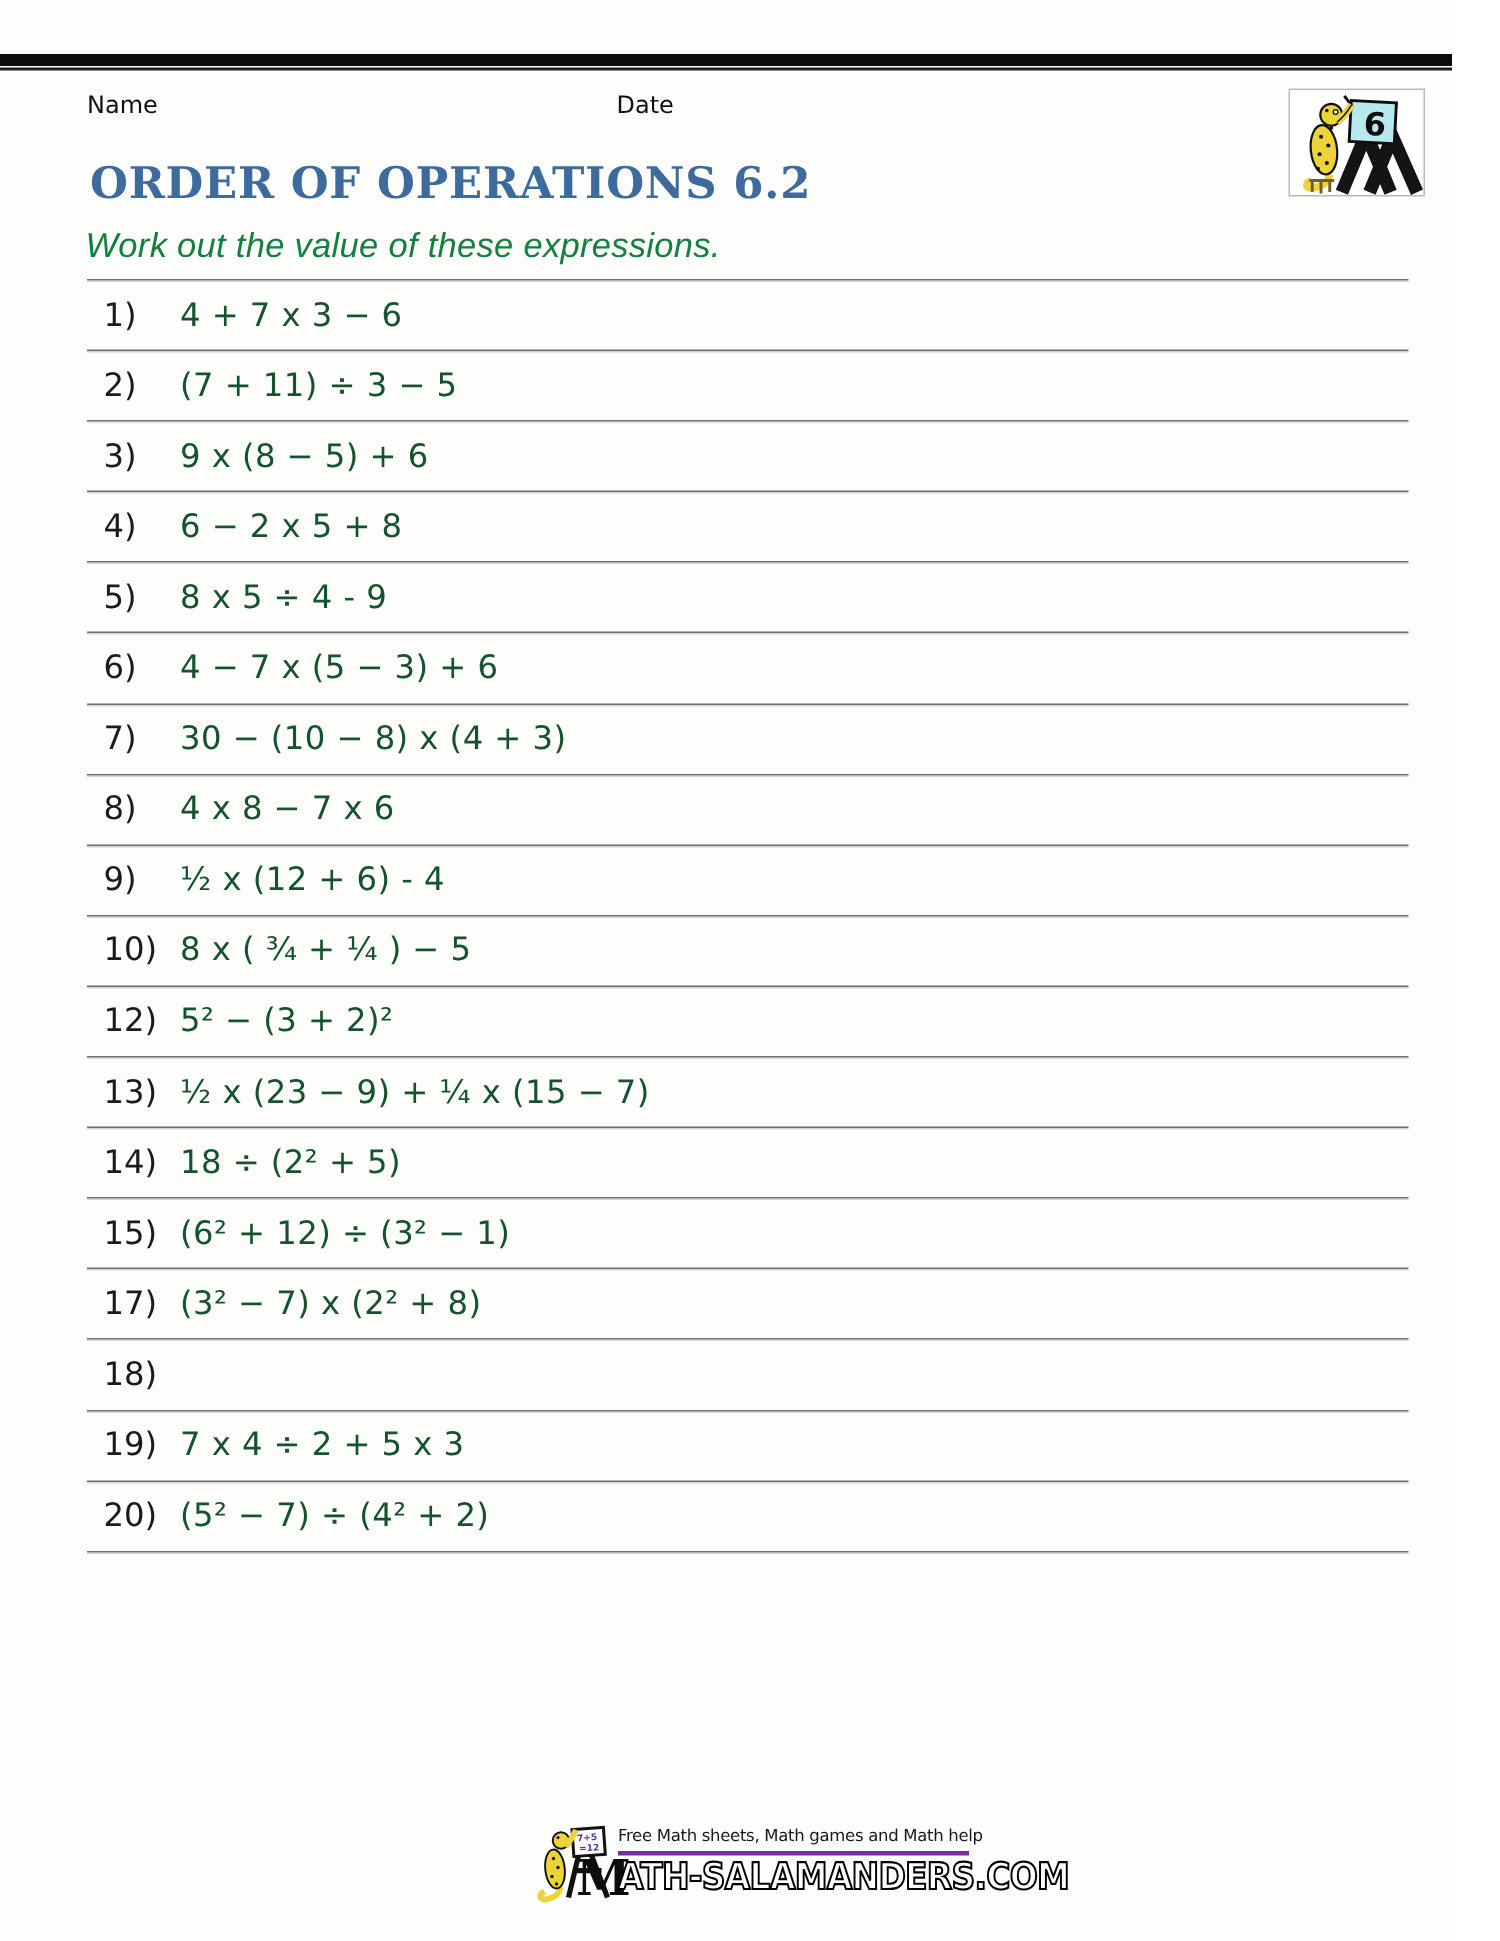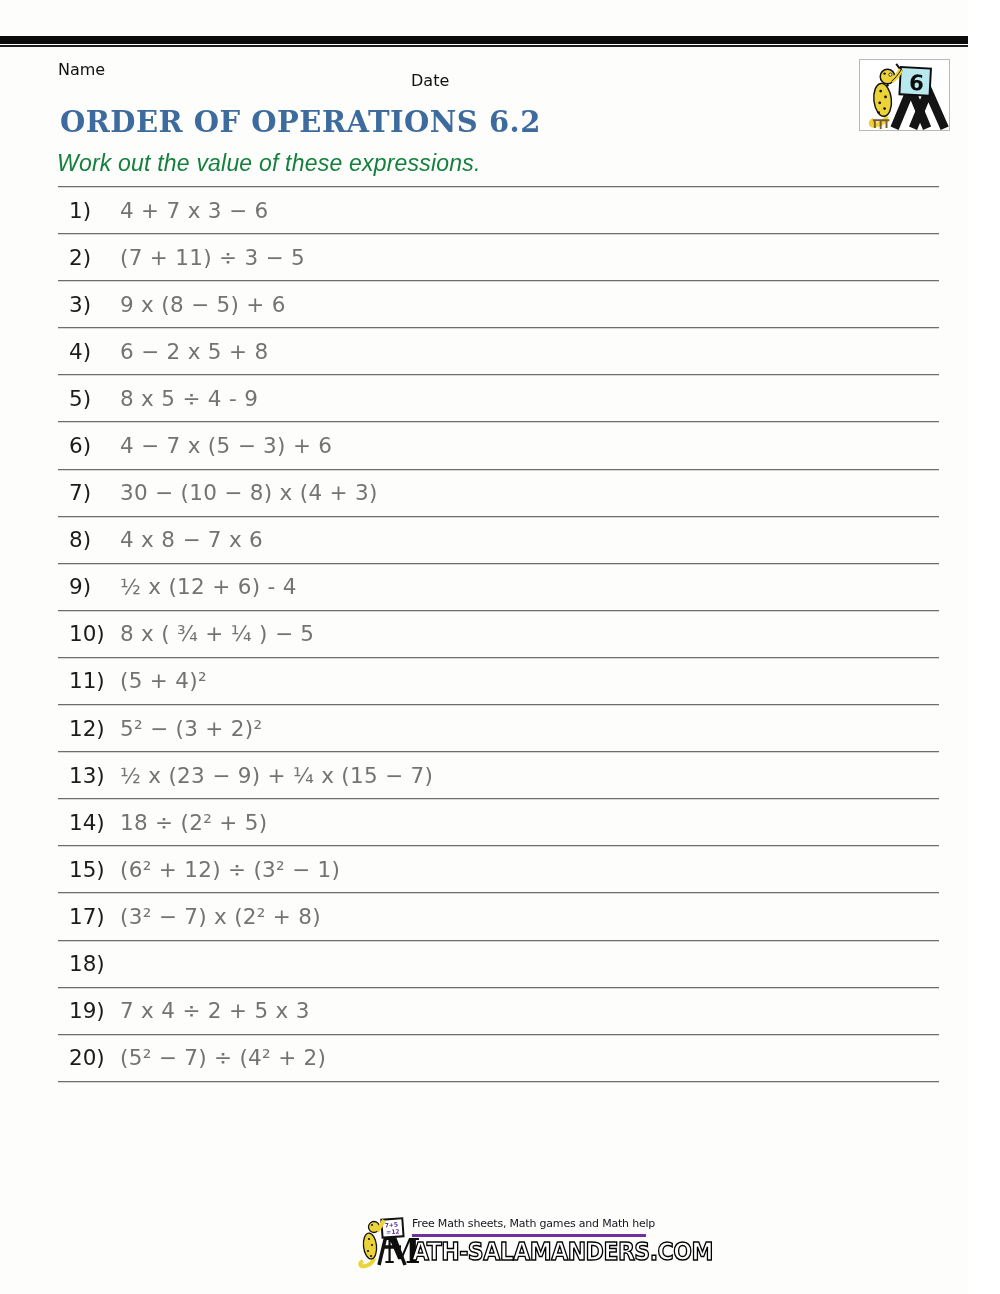--- a/index.html
+++ b/index.html
@@ -6,21 +6,21 @@
   .page{
     position:relative;width:968px;height:1294px;background:#fdfdfb;
     font-family:"DejaVu Sans",sans-serif;overflow:hidden;
   }
   
   .top-rule{position:absolute;left:0;top:36px;width:1000px;}
   .top-rule .thick{height:8px;background:#0b0b0b;}
   .top-rule .thin{height:2px;background:#1e1e1e;margin-top:1px;}
 
   .name-label{position:absolute;left:58px;top:60px;font-size:16px;color:#111;}
-  .date-label{position:absolute;left:411px;top:71px;font-size:16px;color:#111;}
+  .date-label{position:absolute;left:411px;top:60px;font-size:16px;color:#111;}
 
   .grade-badge{
     position:absolute;left:859px;top:59px;width:91px;height:72px;
     background:#fff;border:1px solid #b9b9b9;box-sizing:border-box;
   }
   .grade-badge svg{display:block;width:100%;height:100%;}
 
   .title{
     position:absolute;left:56px;top:103px;margin:4px;
     font-family:"DejaVu Serif","Liberation Serif",serif;
@@ -34,21 +34,21 @@
 
   .problems{
     position:absolute;left:58px;top:186px;width:881px;
     border-bottom:1px solid #6e6e6e;box-shadow:0 1px 0 #d6d6d6;
   }
   .row{
     height:47.1px;display:flex;align-items:center;box-sizing:border-box;
     border-top:1px solid #6e6e6e;box-shadow:inset 0 1px 0 #d6d6d6;
   }
   .num{flex:0 0 51px;padding-left:11px;font-size:21.5px;color:#1b1b1b;}
-  .expr{font-size:21.5px;color:#737373;letter-spacing:.3px;white-space:nowrap;}
+  .expr{font-size:21.5px;color:#14532d;letter-spacing:.3px;white-space:nowrap;}
 
   
   .footer{position:absolute;left:357px;top:1211px;width:310px;height:62px;}
   .f-art{position:absolute;left:0;top:0;width:60px;height:58px;}
   .f-tagline{
     position:absolute;left:55px;top:6px;white-space:nowrap;
     font-size:11px;font-weight:normal;letter-spacing:-.2px;color:#16161f;
   }
   .f-rule{position:absolute;left:55px;top:23px;width:234px;height:3px;background:#7030a0;}
   .f-site{
@@ -157,24 +157,20 @@
     <div class="row">
       <span class="num">9)</span>
       <span class="expr">½ x (12 + 6) - 4</span>
     </div>
 
     <div class="row">
       <span class="num">10)</span>
       <span class="expr">8 x ( ¾ + ¼ ) − 5</span>
     </div>
 
-    <div class="row">
-      <span class="num">11)</span>
-      <span class="expr">(5 + 4)²</span>
-    </div>
 
     <div class="row">
       <span class="num">12)</span>
       <span class="expr">5² − (3 + 2)²</span>
     </div>
 
     <div class="row">
       <span class="num">13)</span>
       <span class="expr">½ x (23 − 9) + ¼ x (15 − 7)</span>
     </div>

